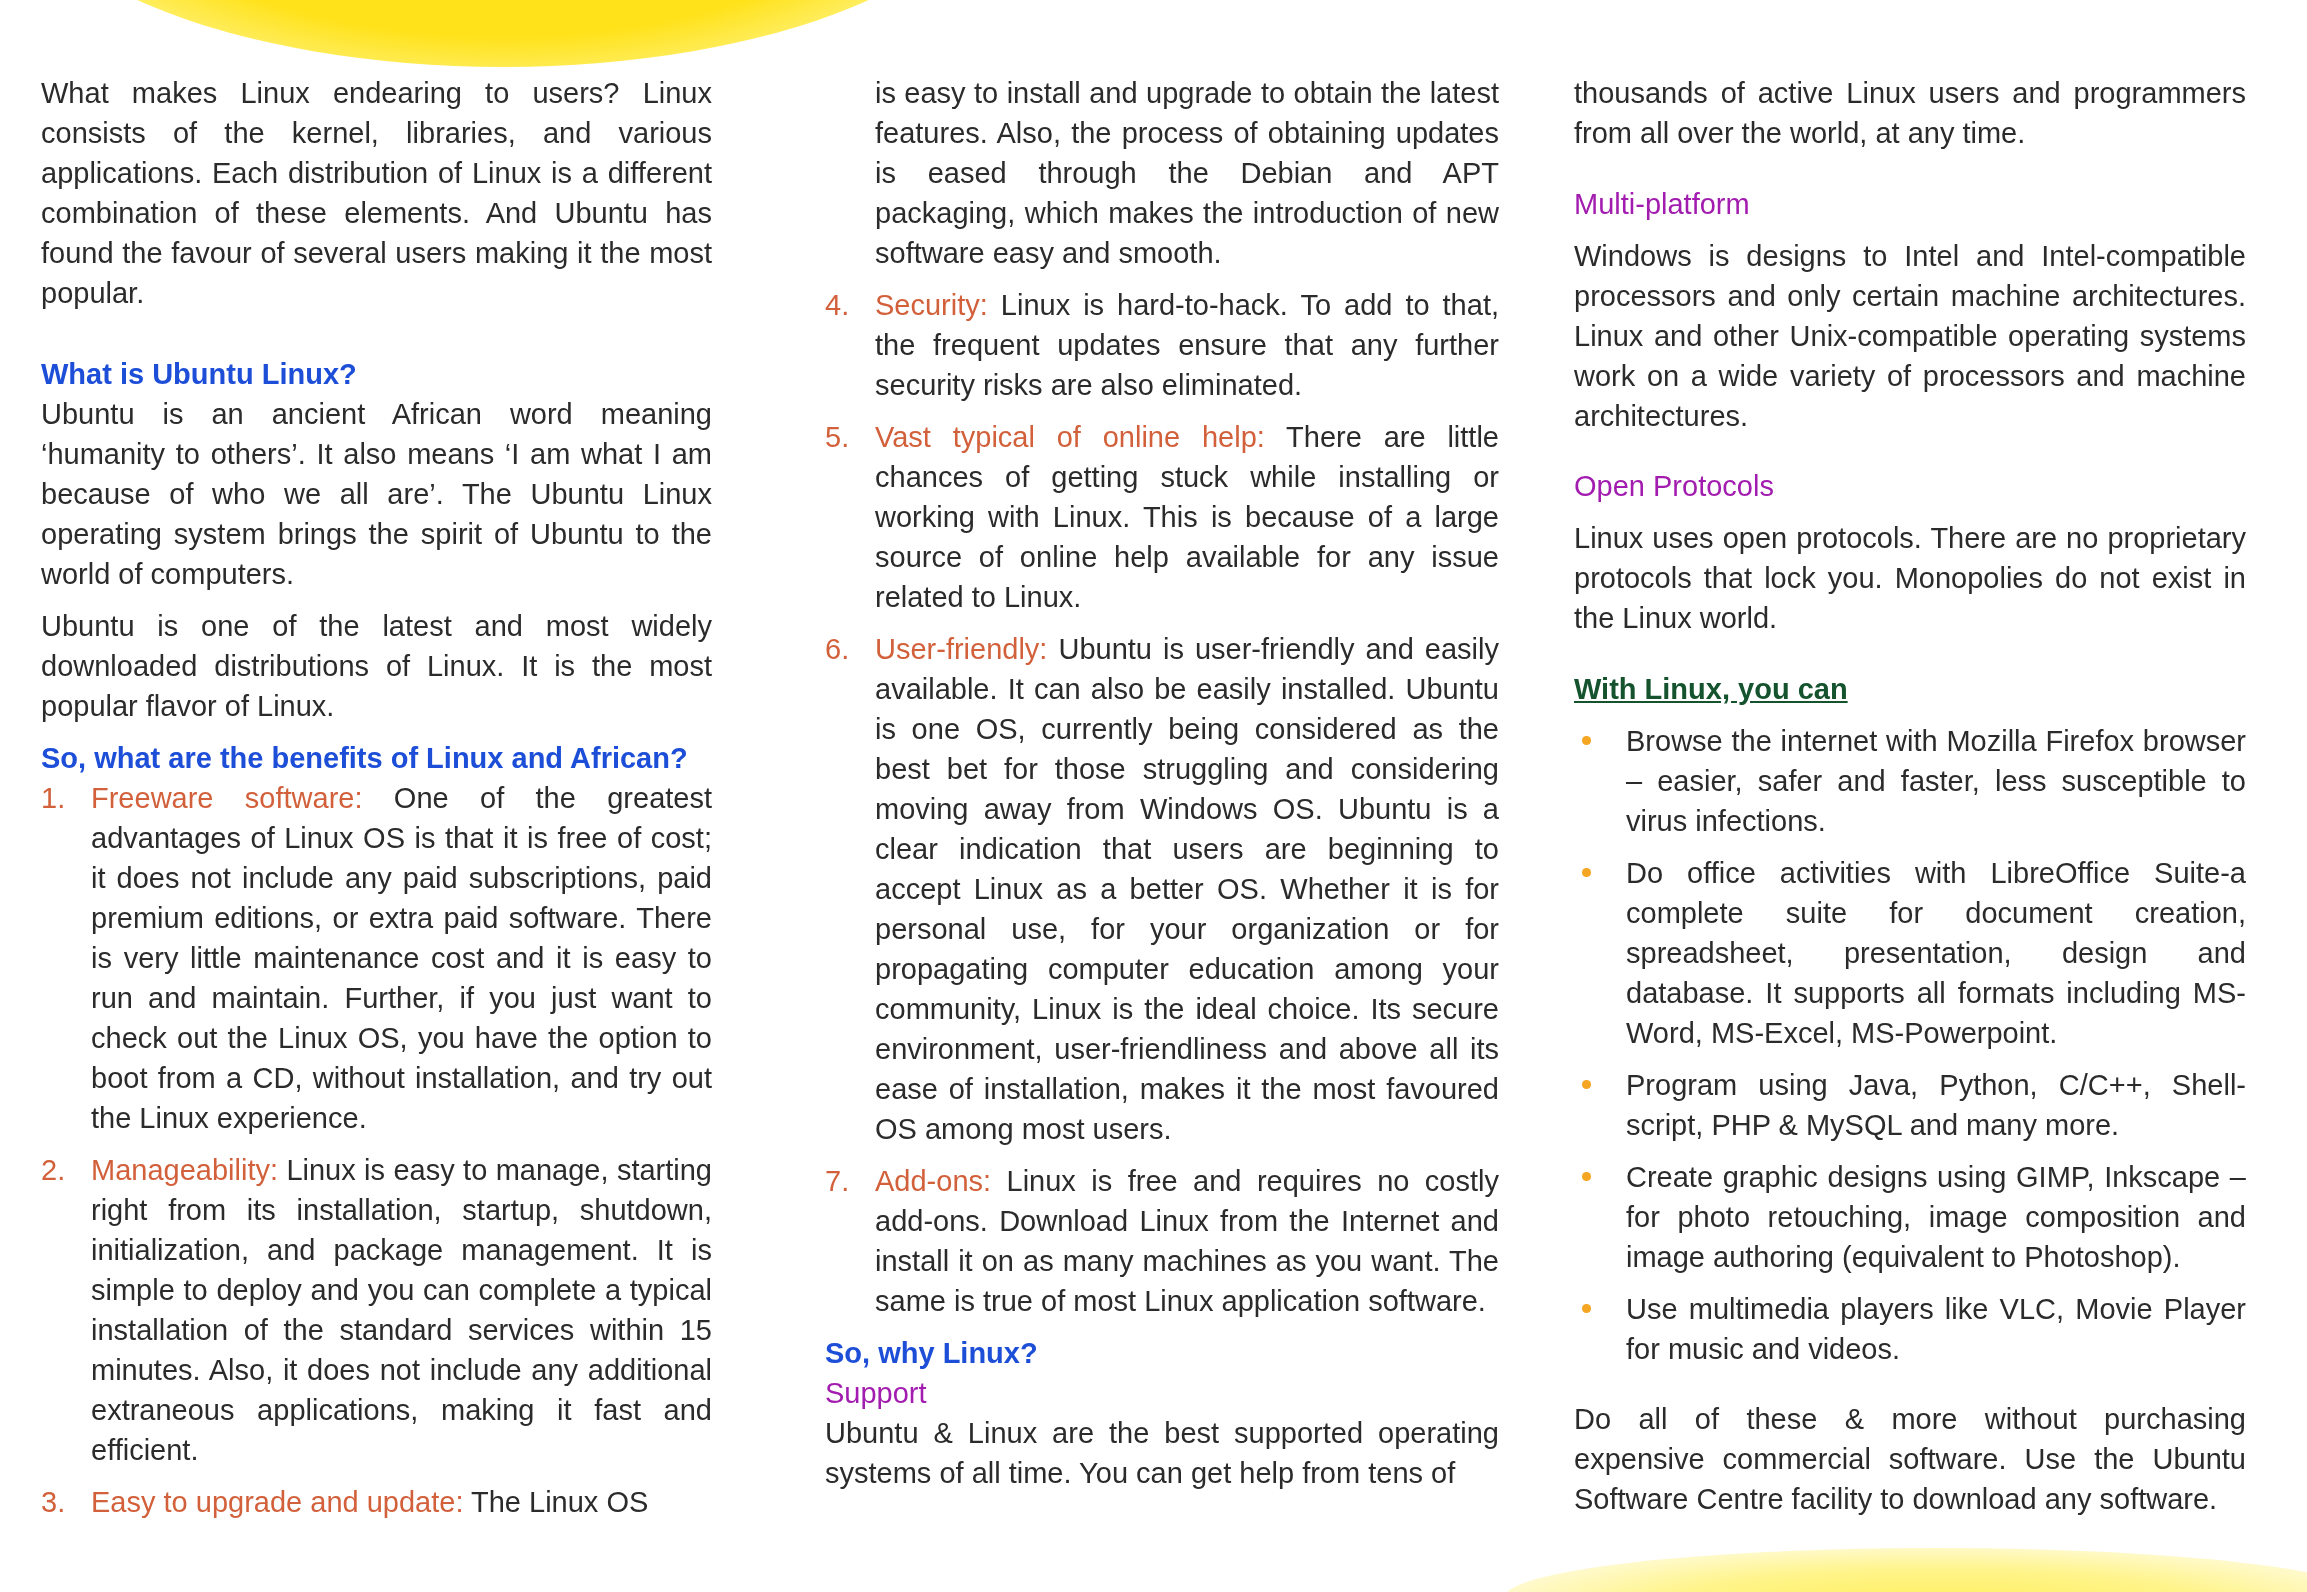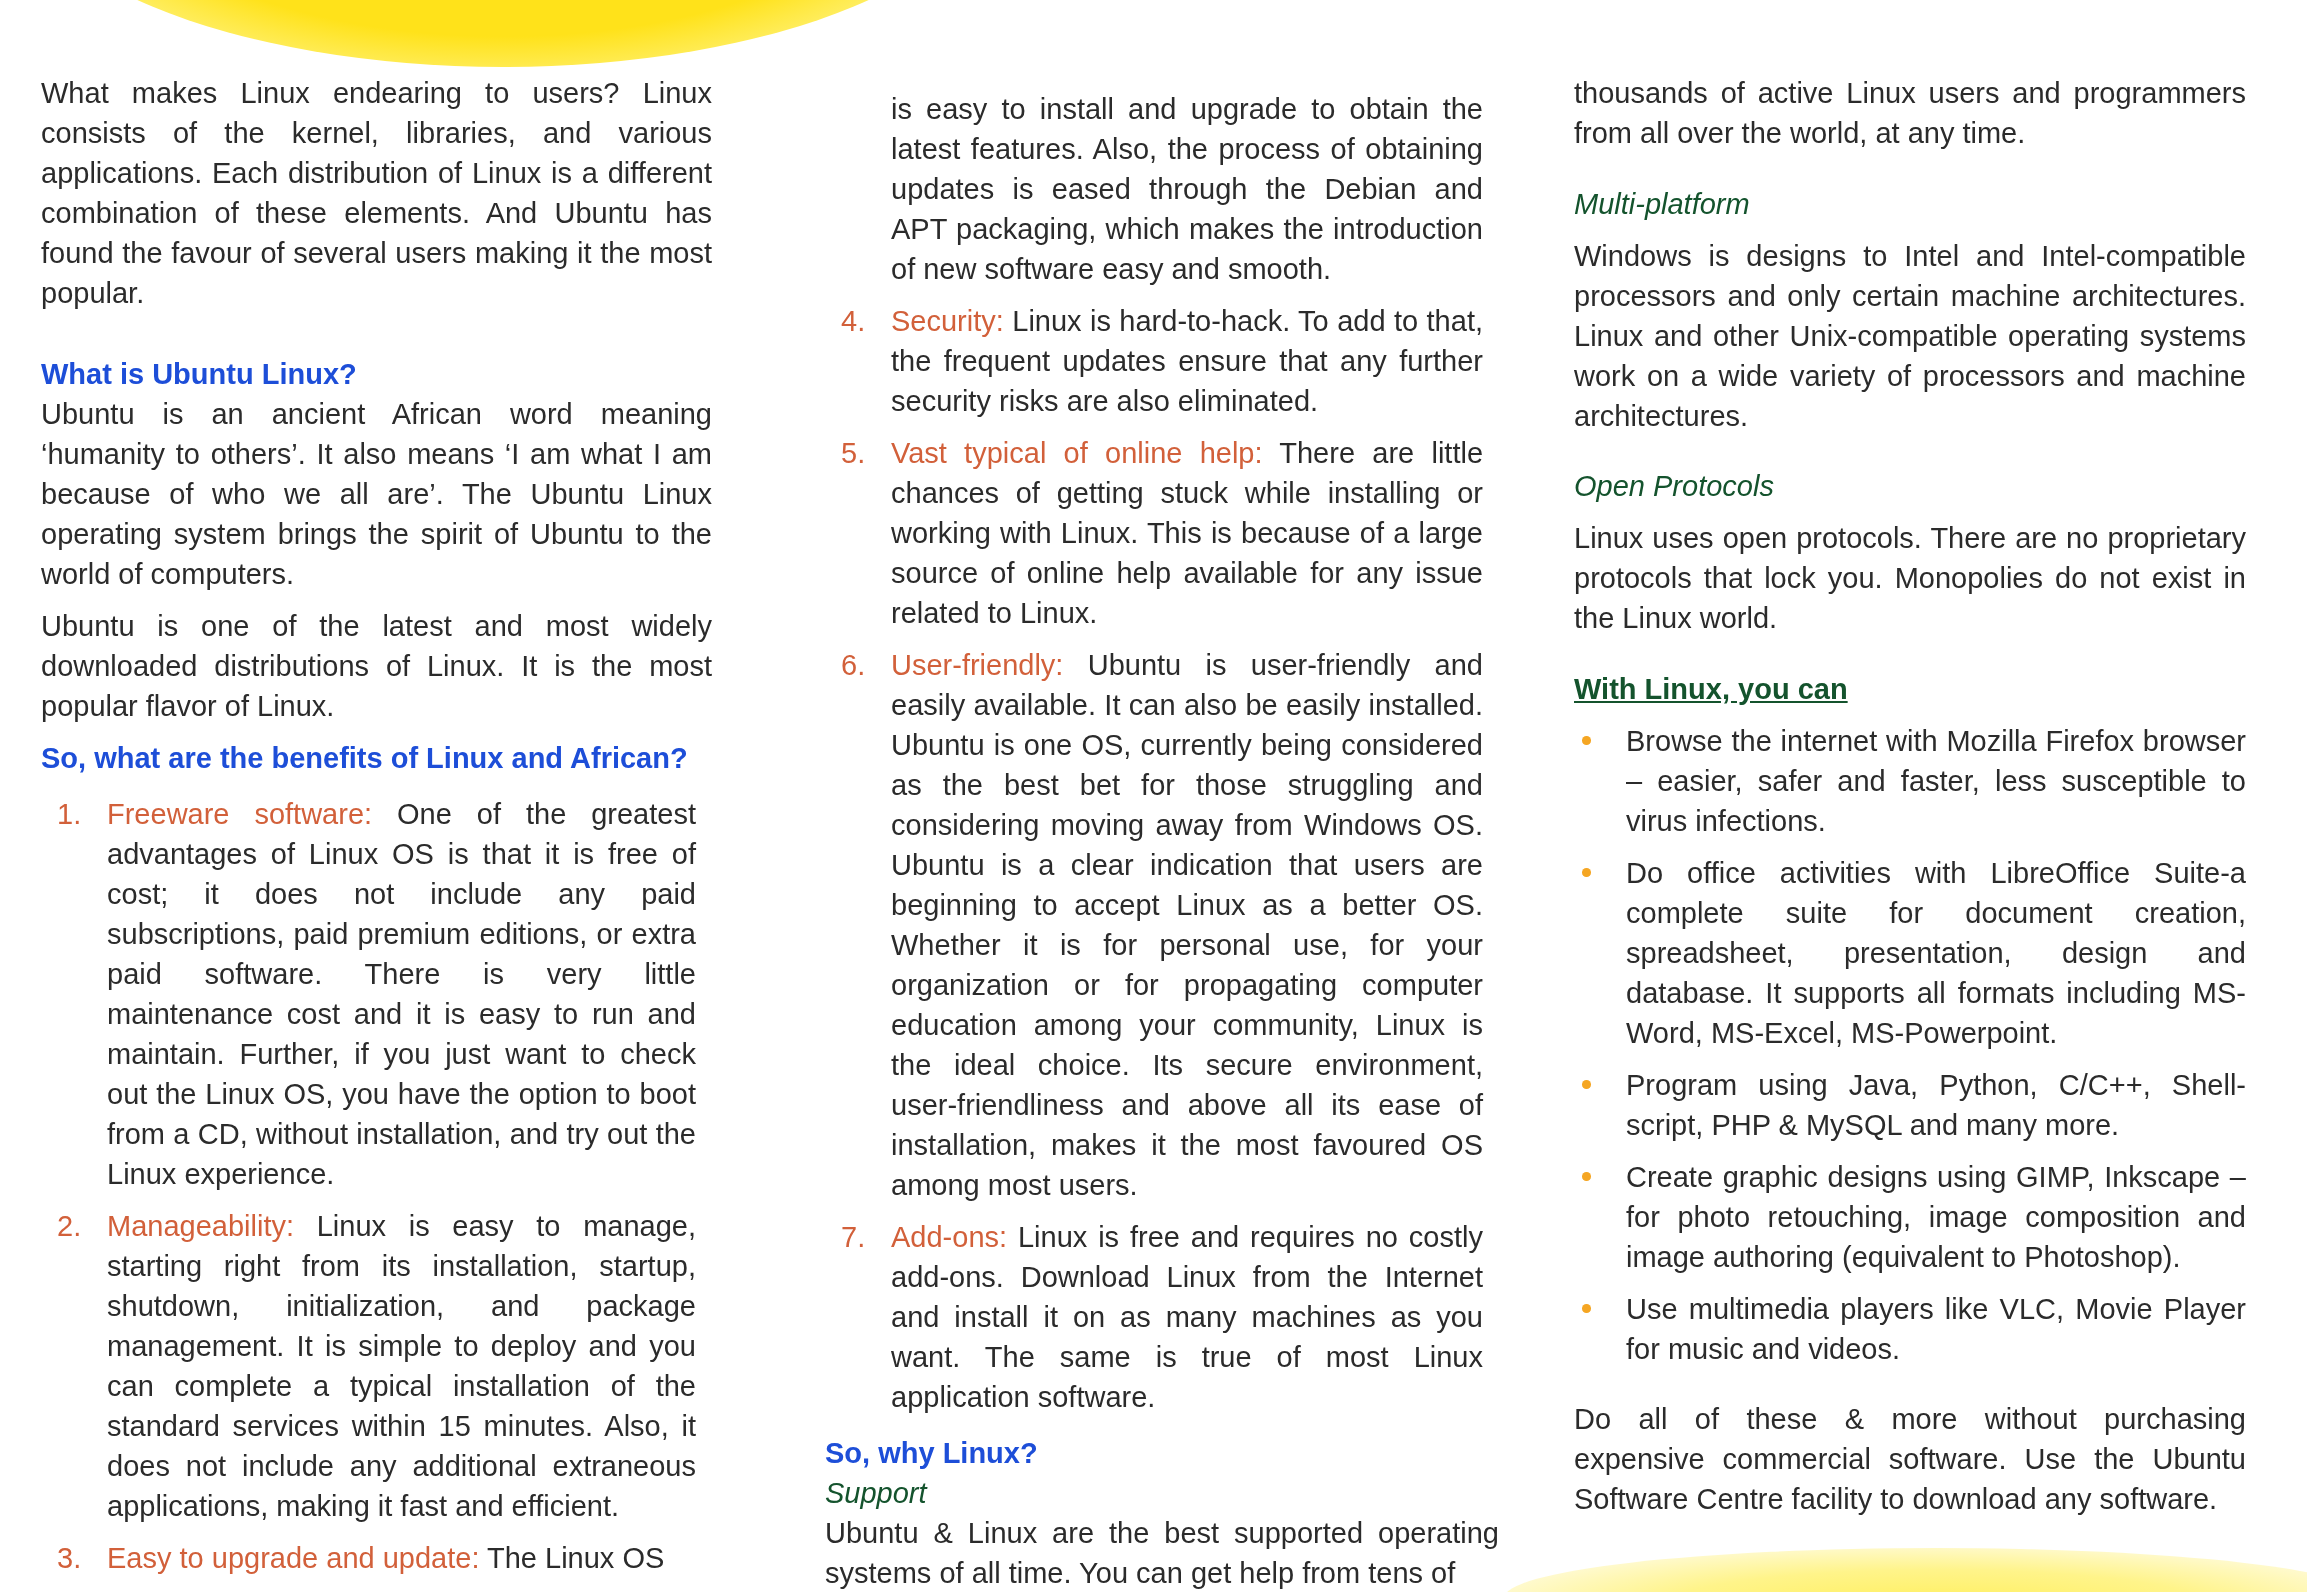--- a/index.html
+++ b/index.html
@@ -22,24 +22,24 @@
   .col {
     position: absolute; top: 73px;
     font-size: 29px; line-height: 40px;
     text-align: justify;
   }
   .col1 { left: 41px; width: 671px; }
   .col2 { left: 825px; width: 674px; }
   .col3 { left: 1574px; width: 672px; }
   p { margin: 0 0 12px 0; }
   .h-bold { color: #1d4ed8; font-weight: bold; margin: 0; }
-  .h-sub { color: #14532d; font-weight: normal; margin: 0; font-style: italic; }
+  .h-sub { color: #a21caf; font-weight: normal; margin: 0; }
   .h-black { color: #14532d; font-weight: bold; margin: 0; text-decoration: underline; }
   .accent { color: #d2603a; }
-  ol.benefits { list-style: none; margin: 16px; padding: 0; }
+  ol.benefits { list-style: none; margin: 0; padding: 0; }
   ol.benefits li { position: relative; padding-left: 50px; margin-bottom: 12px; }
   ol.benefits li .num { position: absolute; left: 0; top: 0; color: #d2603a; }
   ul.cando { list-style: none; margin: 0; padding: 0; }
   ul.cando li { position: relative; padding-left: 52px; margin-bottom: 12px; }
   ul.cando li .bullet {
     position: absolute; left: 8px; top: 15.3px; width: 8.7px; height: 8.7px;
     border-radius: 50%; background: #f5a623;
   }
   .gap-l { height: 29px; }
   .gap-m { height: 18.6px; }

